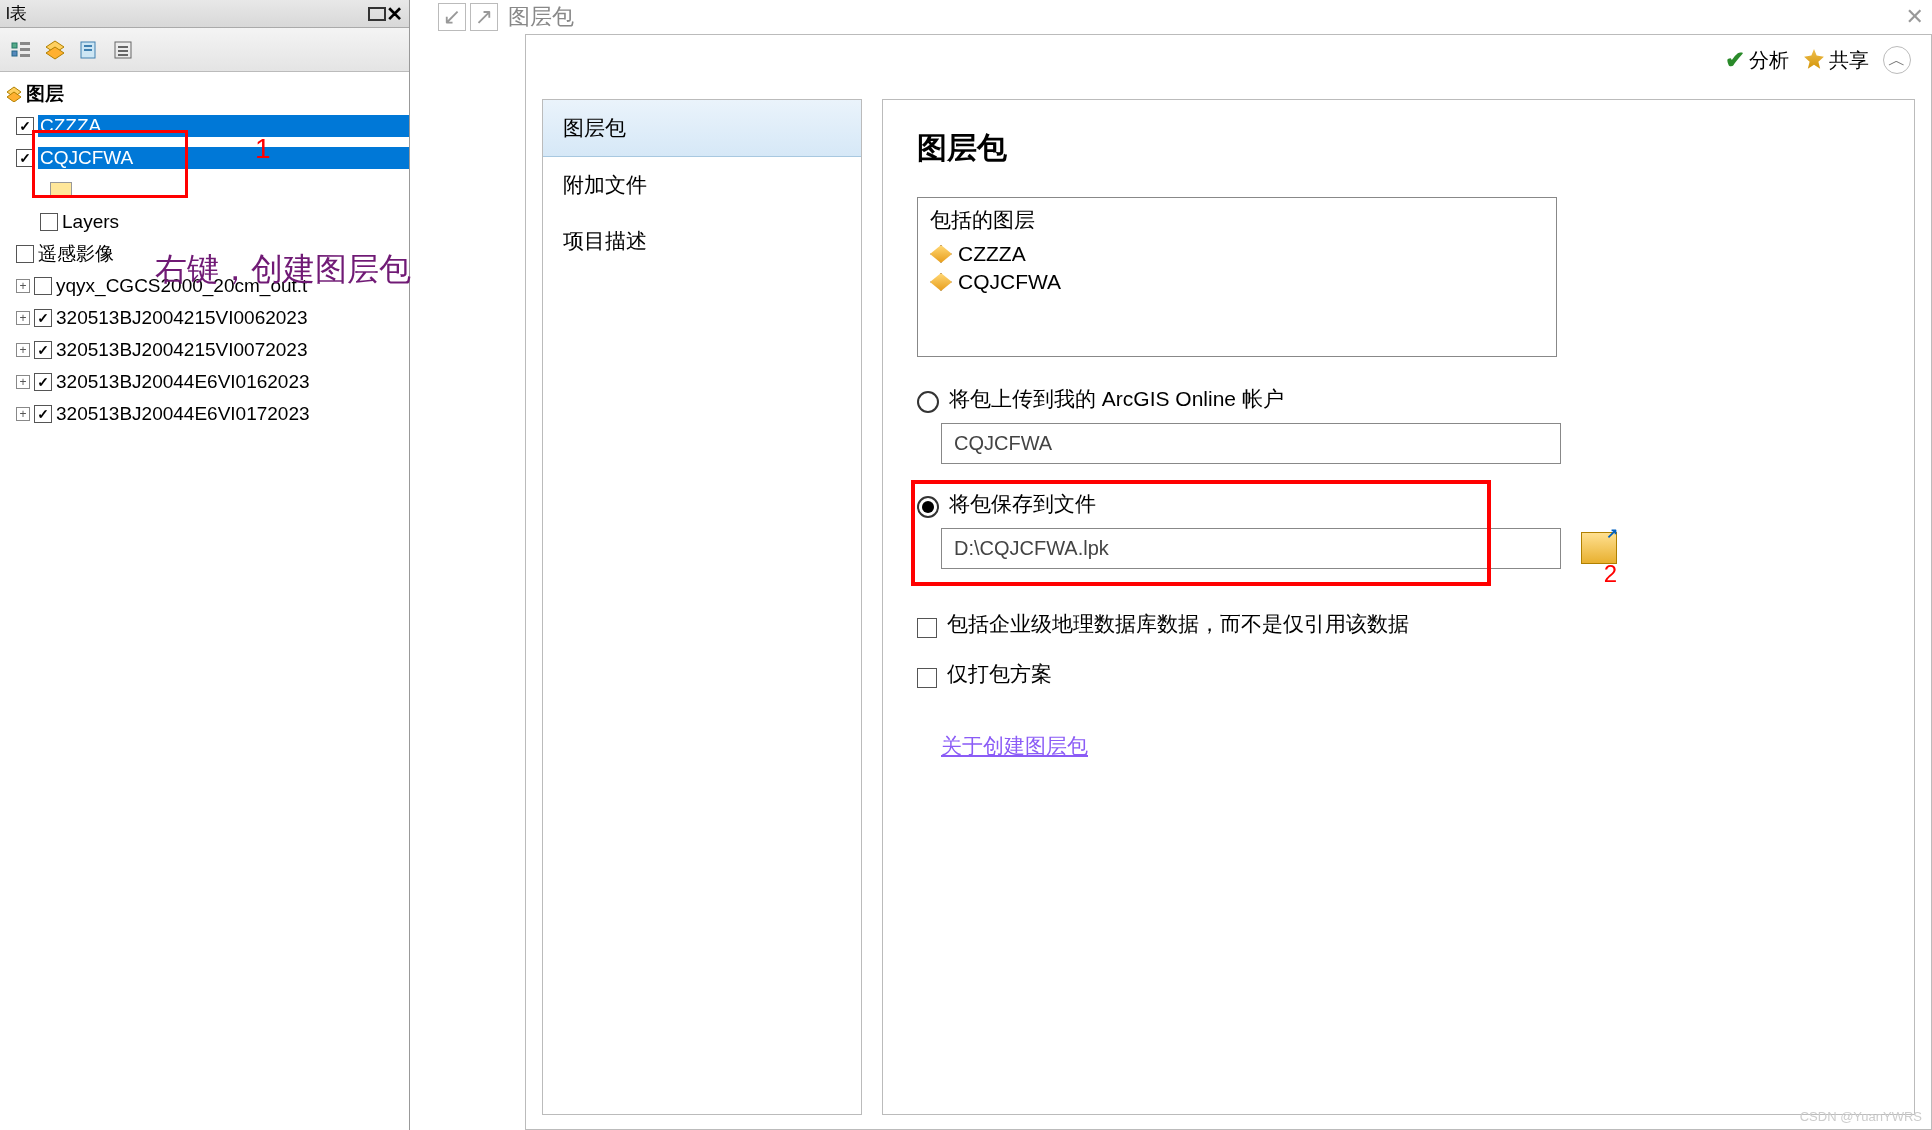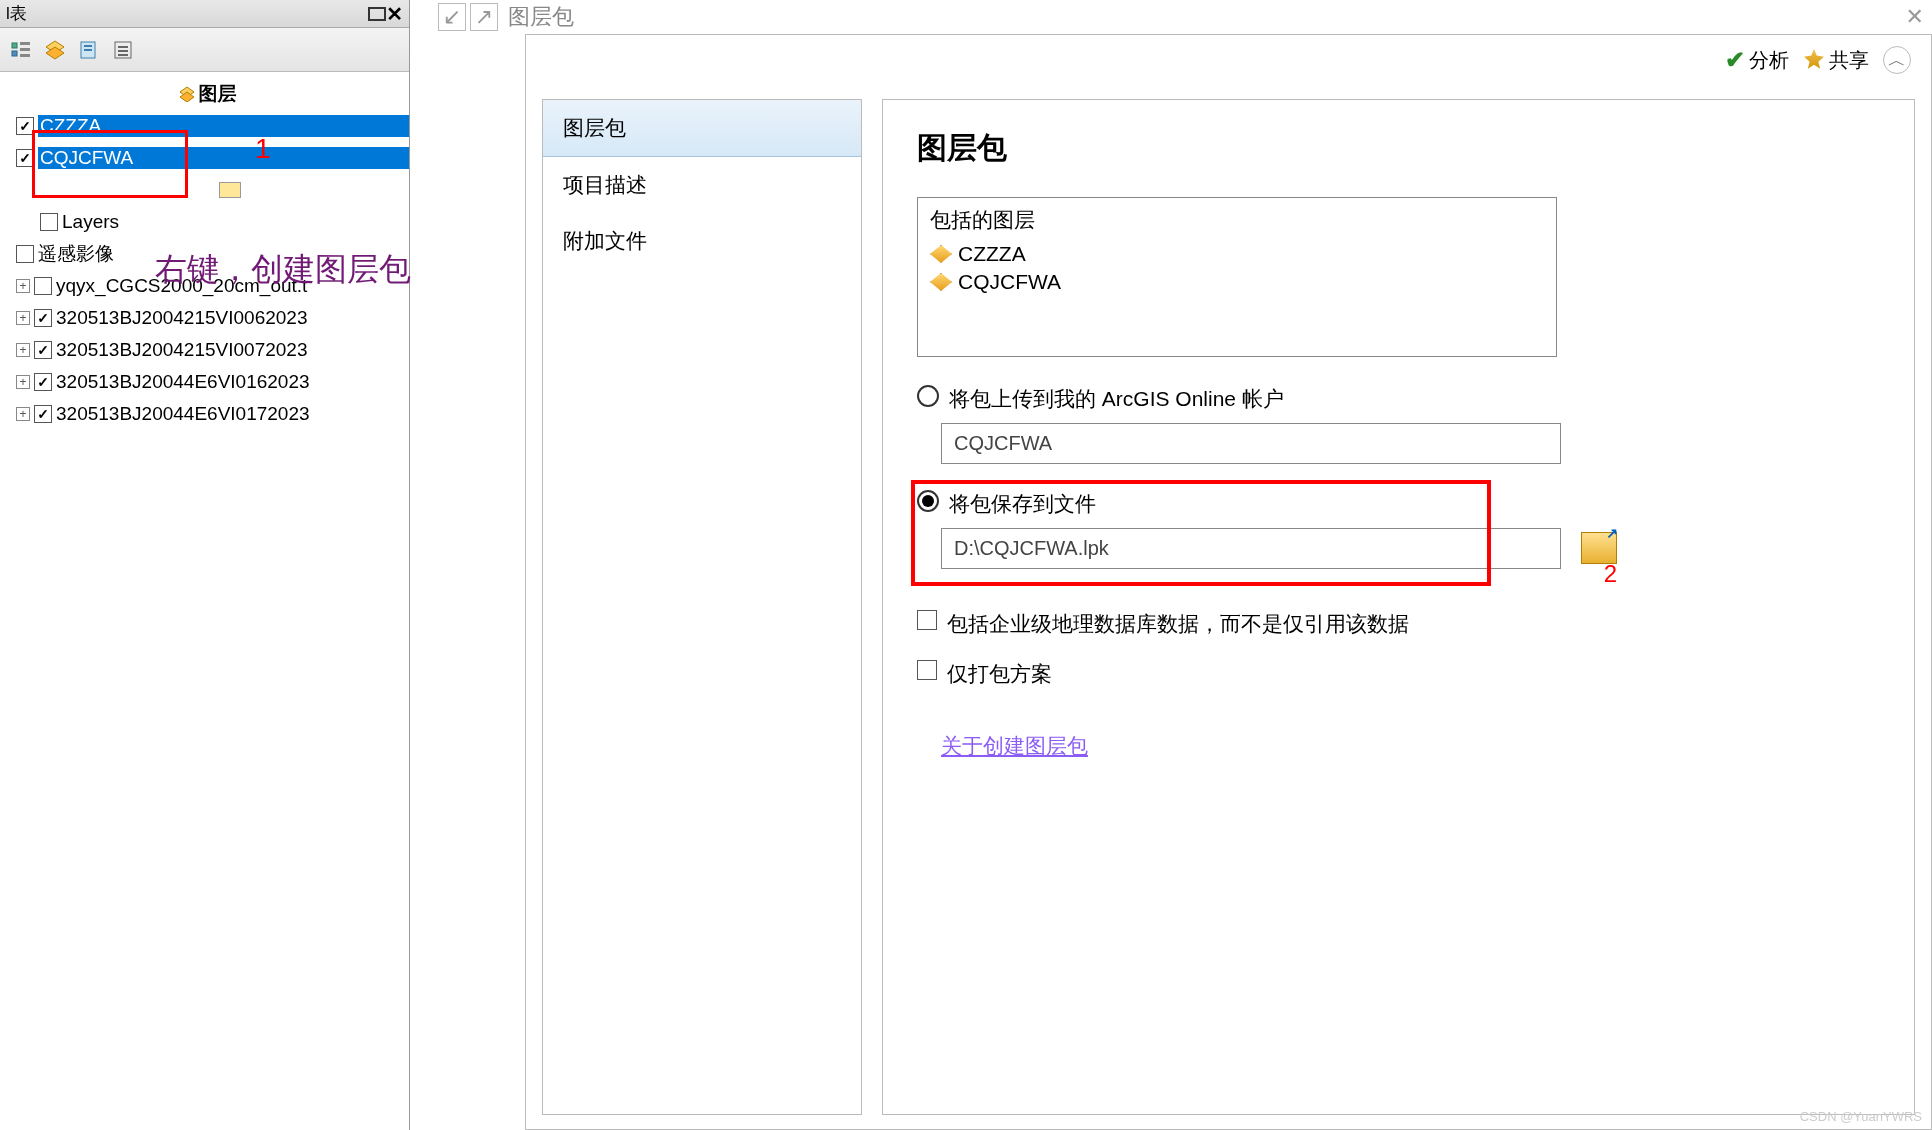--- a/index.html
+++ b/index.html
@@ -46,21 +46,20 @@
       padding: 6px 0;
       font-size: 19px;
       position: relative;
     }
     .tree-row {
       display: flex;
       align-items: center;
       height: 32px;
       padding-left: 10px;
       gap: 4px;
-      justify-content: center;
     }
     .tree-row.indent1 { padding-left: 16px; }
     .tree-row.indent2 { padding-left: 40px; }
     .expander {
       width: 14px; height: 14px;
       border: 1px solid #888;
       display: flex; align-items: center; justify-content: center;
       font-size: 12px; line-height: 1;
       cursor: pointer;
       color: #555;
@@ -174,21 +173,21 @@
     }
     .layers-box-title { margin-bottom: 6px; }
     .layer-item { display: flex; align-items: center; gap: 6px; padding: 2px 0; }
     .diamond-icon {
       width: 22px; height: 18px;
       background: linear-gradient(#ffd570, #e8a020);
       clip-path: polygon(50% 0%, 100% 50%, 50% 100%, 0% 50%);
       border: 1px solid #b07000;
     }
     
-    .radio-row { display: flex; align-items: flex-start; gap: 10px; margin-bottom: 10px; }
+    .radio-row { display: flex; align-items: flex-end; gap: 10px; margin-bottom: 10px; }
     .radio {
       width: 22px; height: 22px; border-radius: 50%;
       border: 2px solid #333;
       display: flex; align-items: center; justify-content: center;
     }
     .radio.checked::after {
       content: ""; width: 12px; height: 12px; border-radius: 50%;
       background: #000;
     }
     .text-input {
@@ -349,22 +348,22 @@
       <div class="tb-btn">
         <span class="share-icon"></span>
         <span>共享</span>
       </div>
       <div class="round-btn">︿</div>
     </div>
 
     <div class="dialog-content">
       <div class="left-nav">
         <div class="nav-item active">图层包</div>
+        <div class="nav-item">附加文件</div>
         <div class="nav-item">项目描述</div>
-        <div class="nav-item">附加文件</div>
       </div>
 
       <div class="main-content" style="position:relative;">
         <div class="main-title">图层包</div>
 
         <div class="layers-box">
           <div class="layers-box-title">包括的图层</div>
           <div class="layer-item">
             <span class="diamond-icon"></span>
             <span>CZZZA</span>

